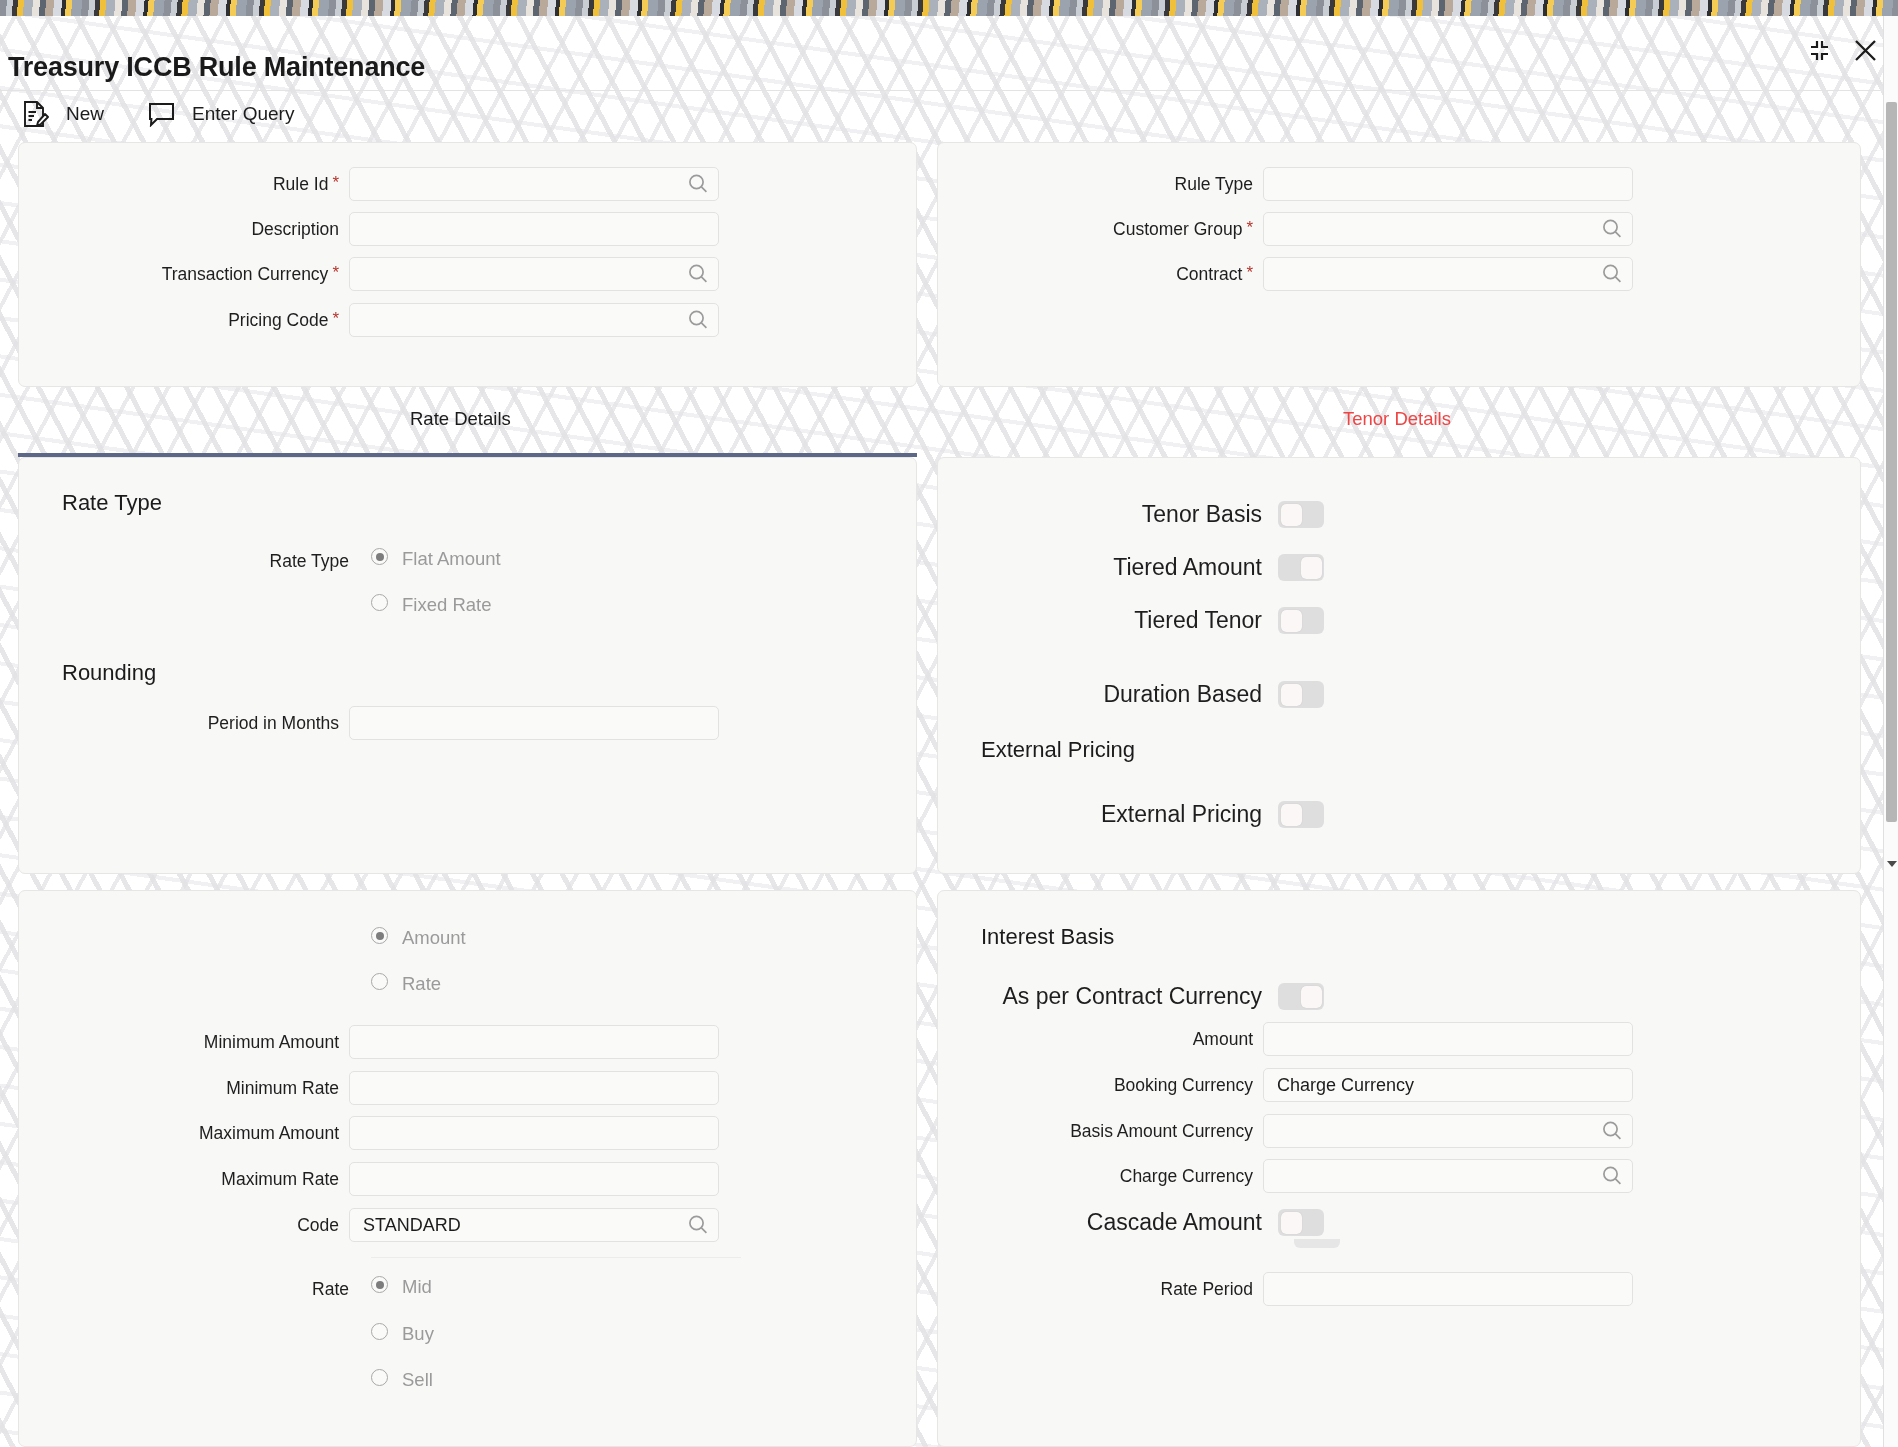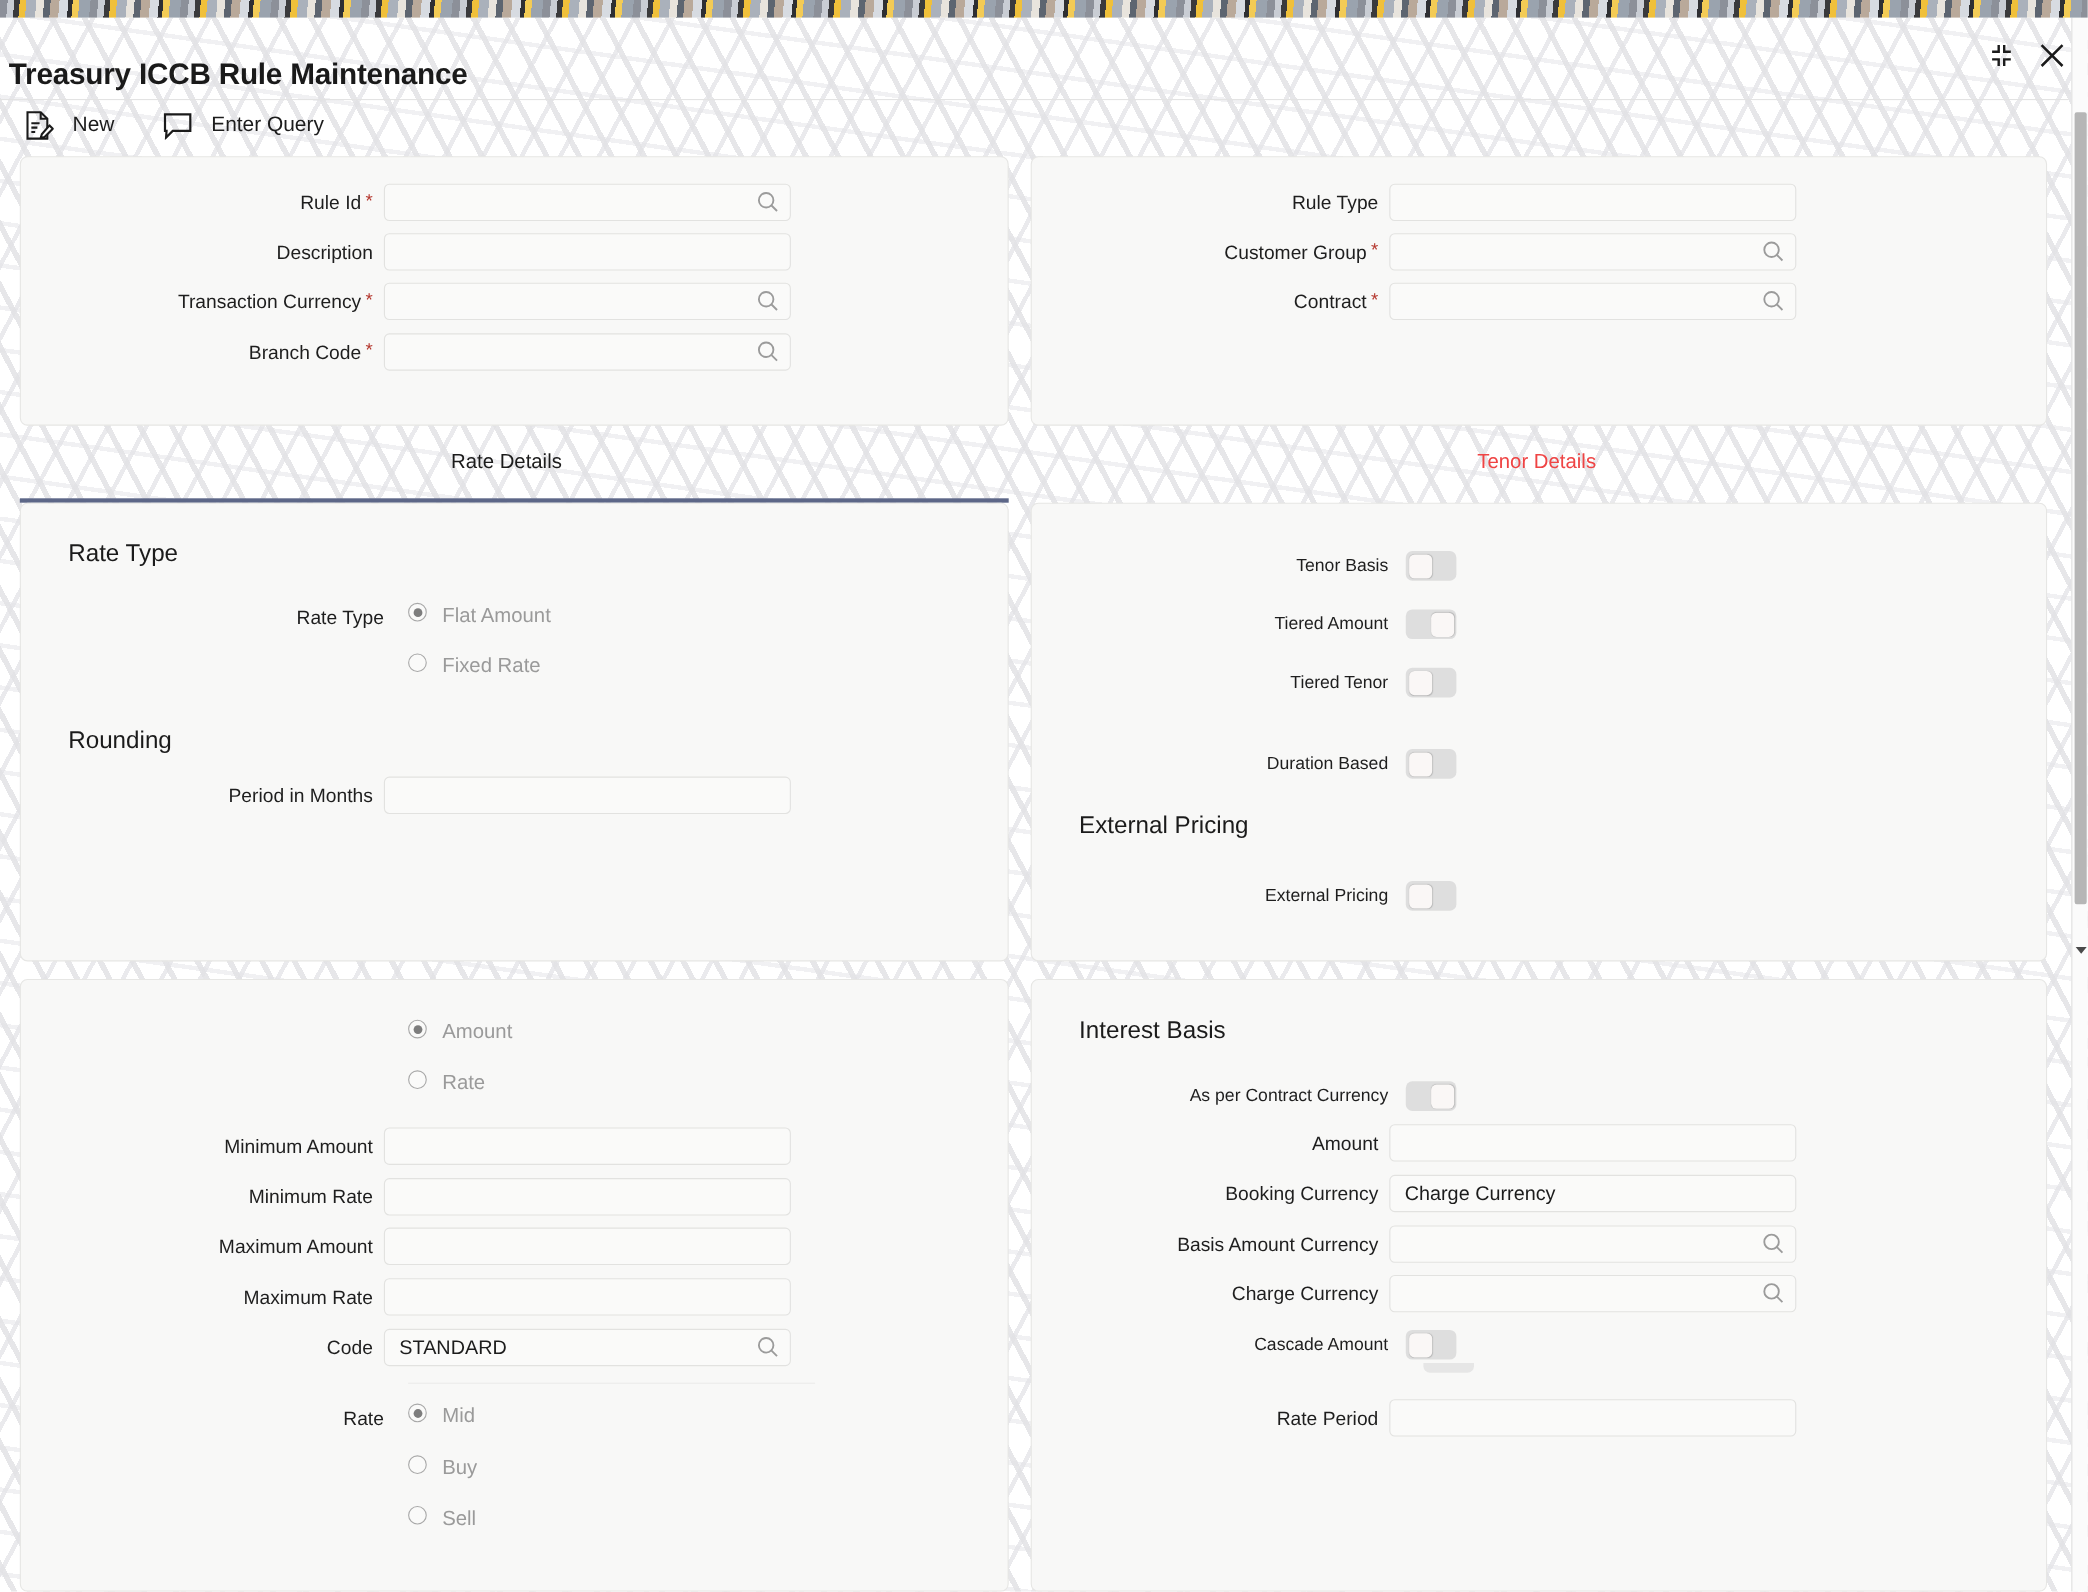--- a/index.html
+++ b/index.html
@@ -239,21 +239,21 @@
     white-space: nowrap;
   }
 
   
   .toggle-row {
     position: absolute;
     display: flex;
     align-items: center;
   }
   .tg-label {
-    font-size: 16px;
+    font-size: 23px;
     color: #1e1e1e;
     text-align: right;
     white-space: nowrap;
     padding-right: 16px;
   }
   .switch {
     width: 46px; height: 27px;
     border-radius: 6px;
     background: #dedede;
     position: relative;
@@ -387,21 +387,21 @@
         <input value="" style="">
         <svg class="srch" width="22" height="22" viewBox="0 0 22 22">
           <circle cx="9.5" cy="9" r="6.6" fill="none" stroke="#9b9b9b" stroke-width="1.7"></circle>
           <path d="M14.4 13.8 L19.4 18.8" stroke="#9b9b9b" stroke-width="1.7"></path>
         </svg>
       </div>
     </div>
 
     <div class="frow" style="left:0; top:160px; width:720px;">
       <div class="flabel" style="width:330px;">
-        <span>Branch Code</span><span class="req">*</span>
+        <span>Pricing Code</span><span class="req">*</span>
       </div>
       <div class="finput" style="width:370px;">
         <input value="" style="">
         <svg class="srch" width="22" height="22" viewBox="0 0 22 22">
           <circle cx="9.5" cy="9" r="6.6" fill="none" stroke="#9b9b9b" stroke-width="1.7"></circle>
           <path d="M14.4 13.8 L19.4 18.8" stroke="#9b9b9b" stroke-width="1.7"></path>
         </svg>
       </div>
     </div>
   </div>

